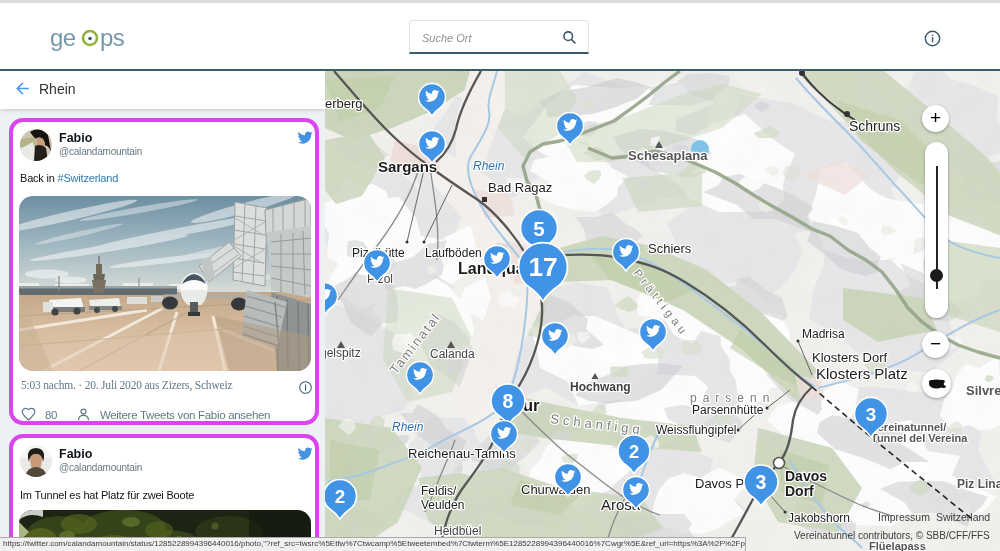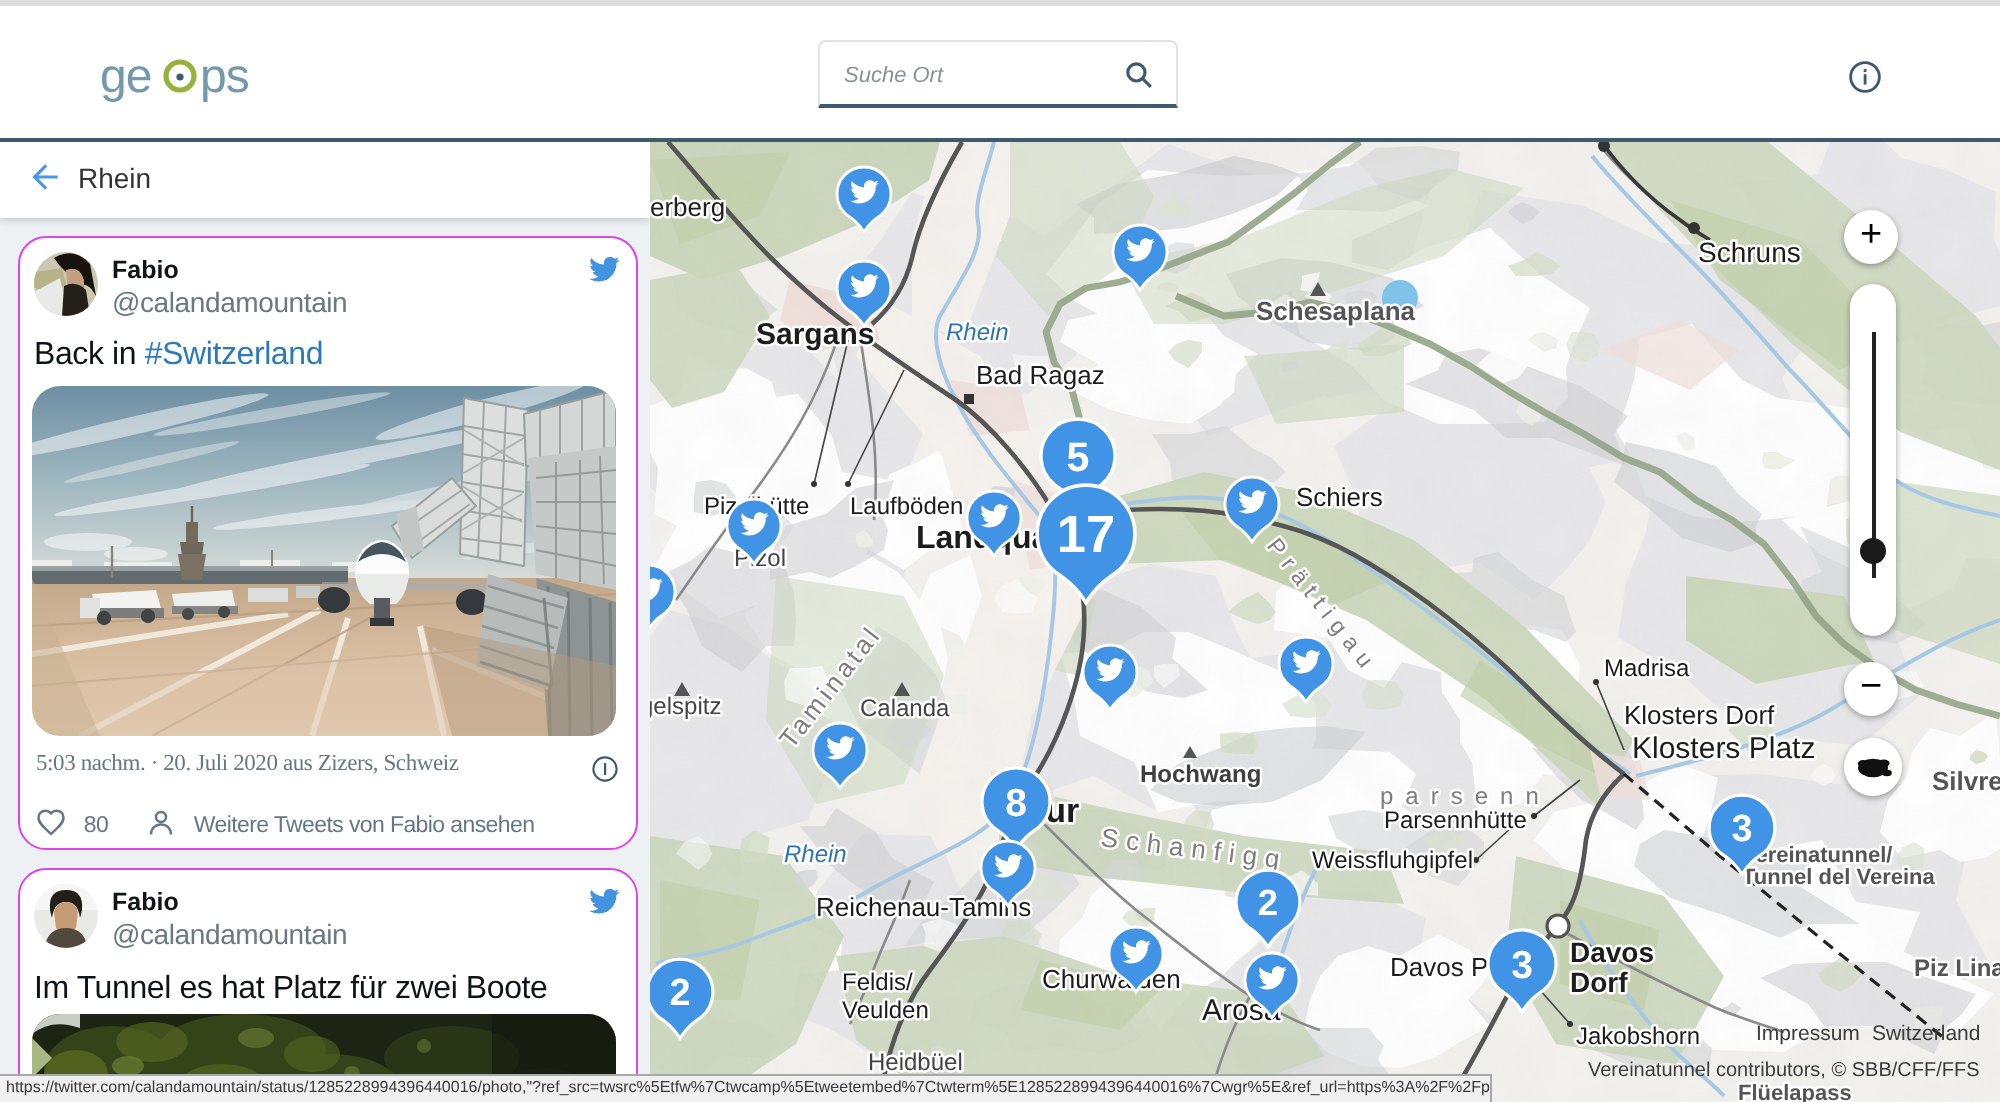--- a/index.html
+++ b/index.html
@@ -14,28 +14,28 @@
   #search { position:absolute; left:409px; top:17px; width:180px; height:34px; border:1px solid #e2e2e2; border-bottom:2px solid #3e5a6e; border-radius:4px 4px 0 0; background:#fff;font-style:italic; }
   #search .ph { position:absolute; left:12px; top:11px; font-size:11px; color:#8a9296; }
   #search svg { position:absolute; right:11px; top:9px; }
   #infoico { position:absolute; left:924px; top:27px; }
 
   
   #sidebar { position:absolute; left:0; top:71px; width:325px; height:480px; background:#edf1f4; overflow:hidden; }
   #sidehead { position:absolute; left:0; top:0; width:325px; height:38px; background:#fff; box-shadow:0 1px 4px rgba(0,0,0,.18); z-index:5; }
   #sidehead .back { position:absolute; left:13px; top:8px; }
   #sidehead .ttl { position:absolute; left:39px; top:10px; font-size:14px; color:#333; }
-  .card { position:absolute; left:9px; width:310px; background:#fff; border:1px solid #d946ef; border-radius:14px; }
+  .card { position:absolute; left:9px; width:310px; background:#fff; border:4px solid #d946ef; border-radius:14px; }
   #card1 { top:47px; height:307px; }
   #card2 { top:363px; height:200px; }
   .avatar { position:absolute; left:7px; top:7px; width:32px; height:32px; border-radius:50%; overflow:hidden; }
   .uname { position:absolute; left:46px; top:9px; font-size:12.5px; font-weight:bold; color:#0f1419; }
-  .uhandle { position:absolute; left:46px; top:24px; font-size:14px; letter-spacing:-0.2px; color:#697882; }
+  .uhandle { position:absolute; left:46px; top:24px; font-size:10px; letter-spacing:-0.2px; color:#697882; }
   .bird { position:absolute; left:284px; top:9px; }
-  .tweettext { position:absolute; left:7px; top:50px; font-size:16px; letter-spacing:-0.2px; color:#0f1419;text-align:right; }
+  .tweettext { position:absolute; left:7px; top:50px; font-size:11px; letter-spacing:-0.2px; color:#0f1419;text-align:right; }
   .tweettext a { color:#2b7bb9; text-decoration:none; }
   .photo { position:absolute; left:6px; top:74px; width:292px; height:175px; border-radius:14px; overflow:hidden; }
   .meta { position:absolute; left:8px; top:257px; font-size:11.5px; letter-spacing:-0.2px; color:#657786;font-family:Liberation Serif, serif; }
   .metainfo { position:absolute; left:286px; top:259px; }
   .acts { position:absolute; left:8px; top:285px; font-size:11.5px; letter-spacing:-0.3px; color:#657786; }
 
   
   #map { position:absolute; left:325px; top:71px; width:675px; height:480px; background:#f4f3f1; overflow:hidden; }
 
   

